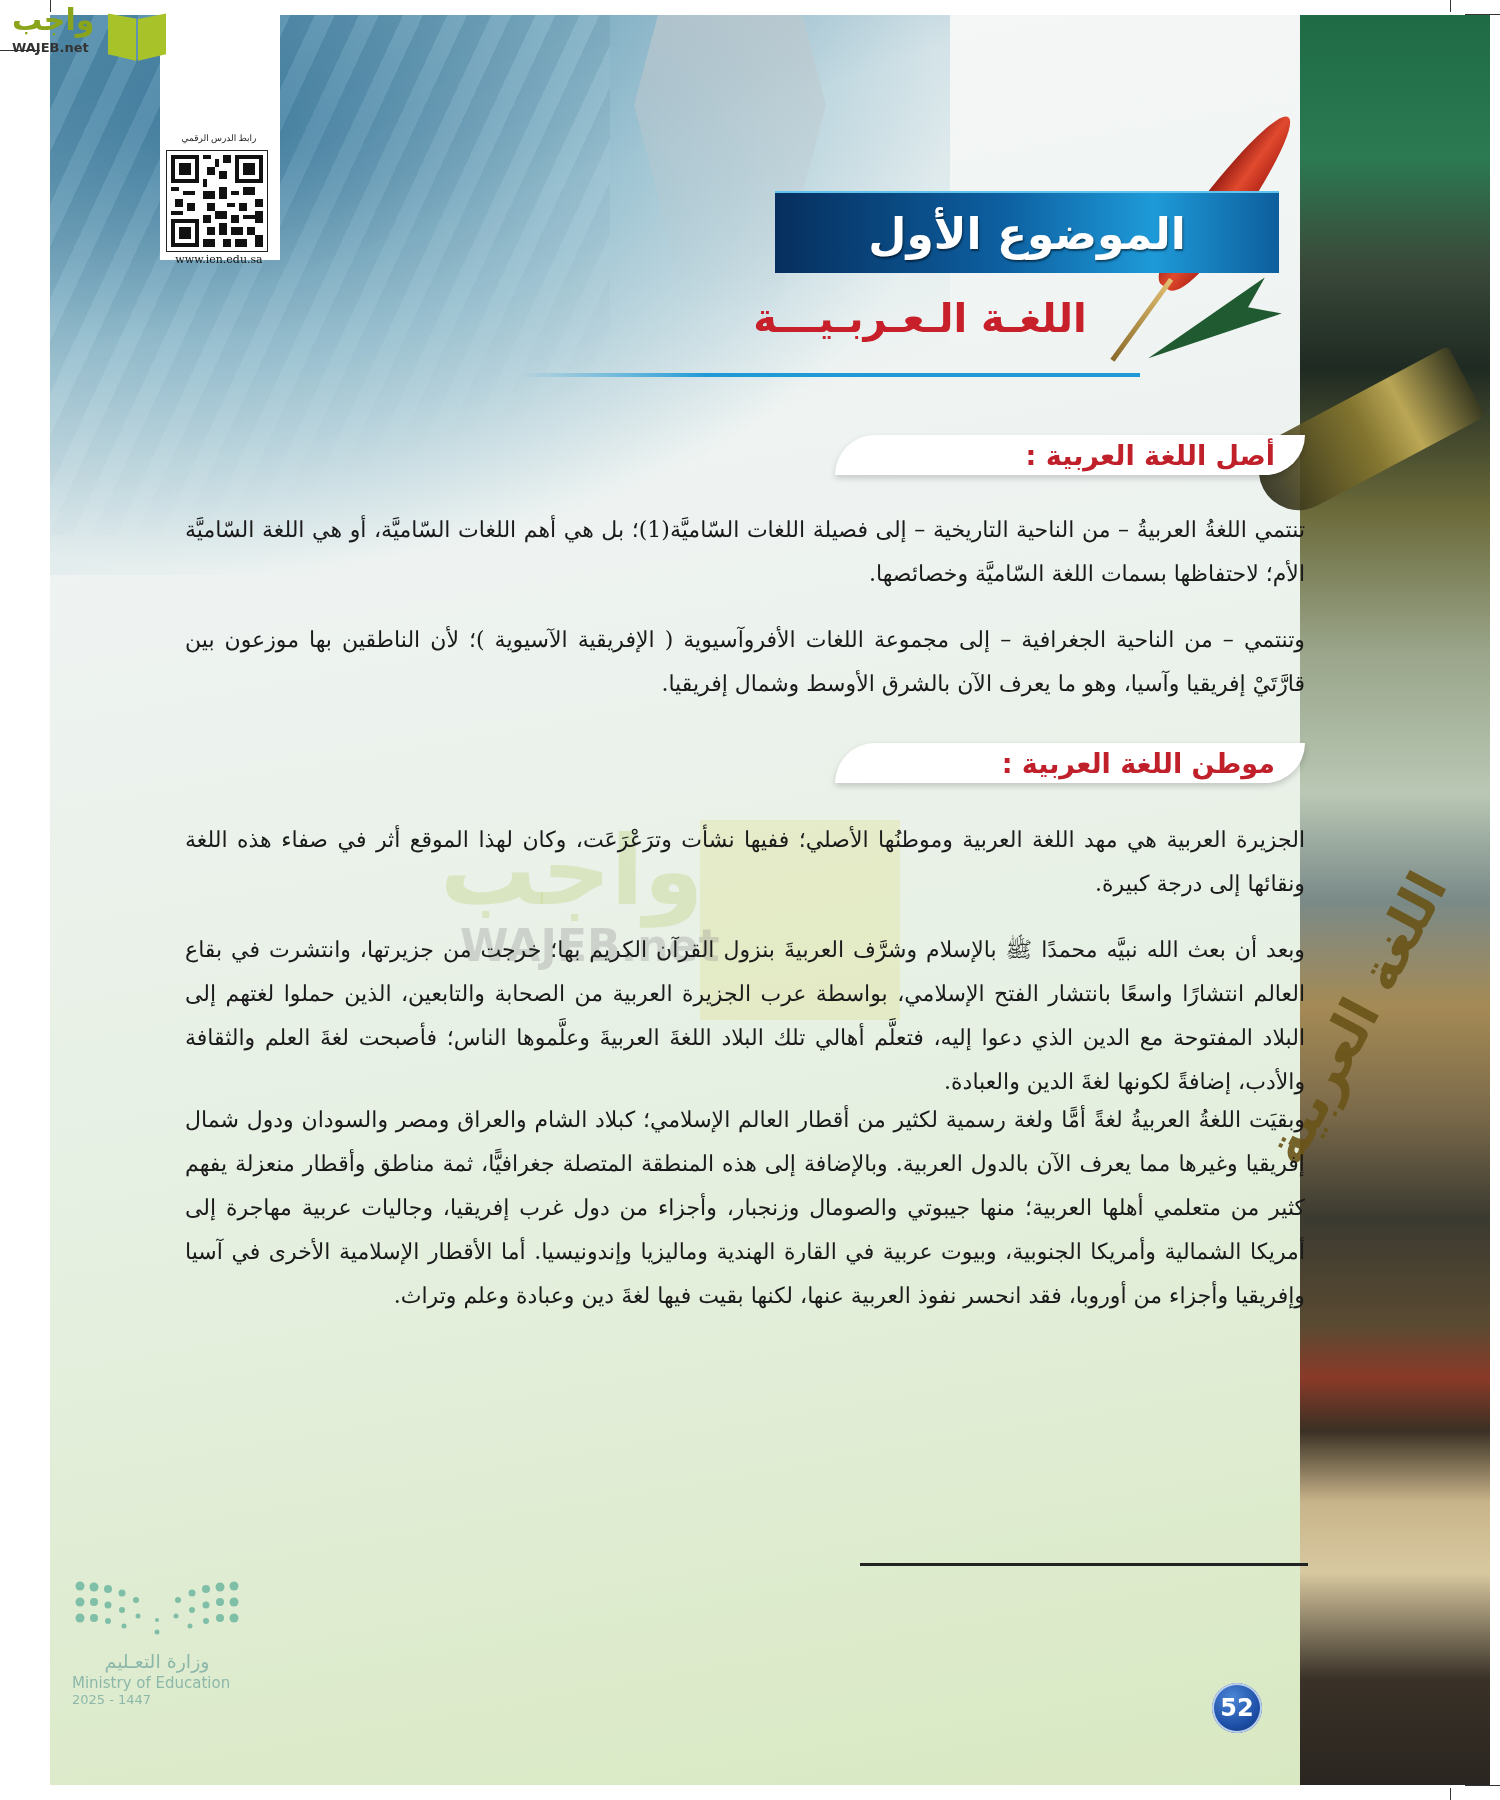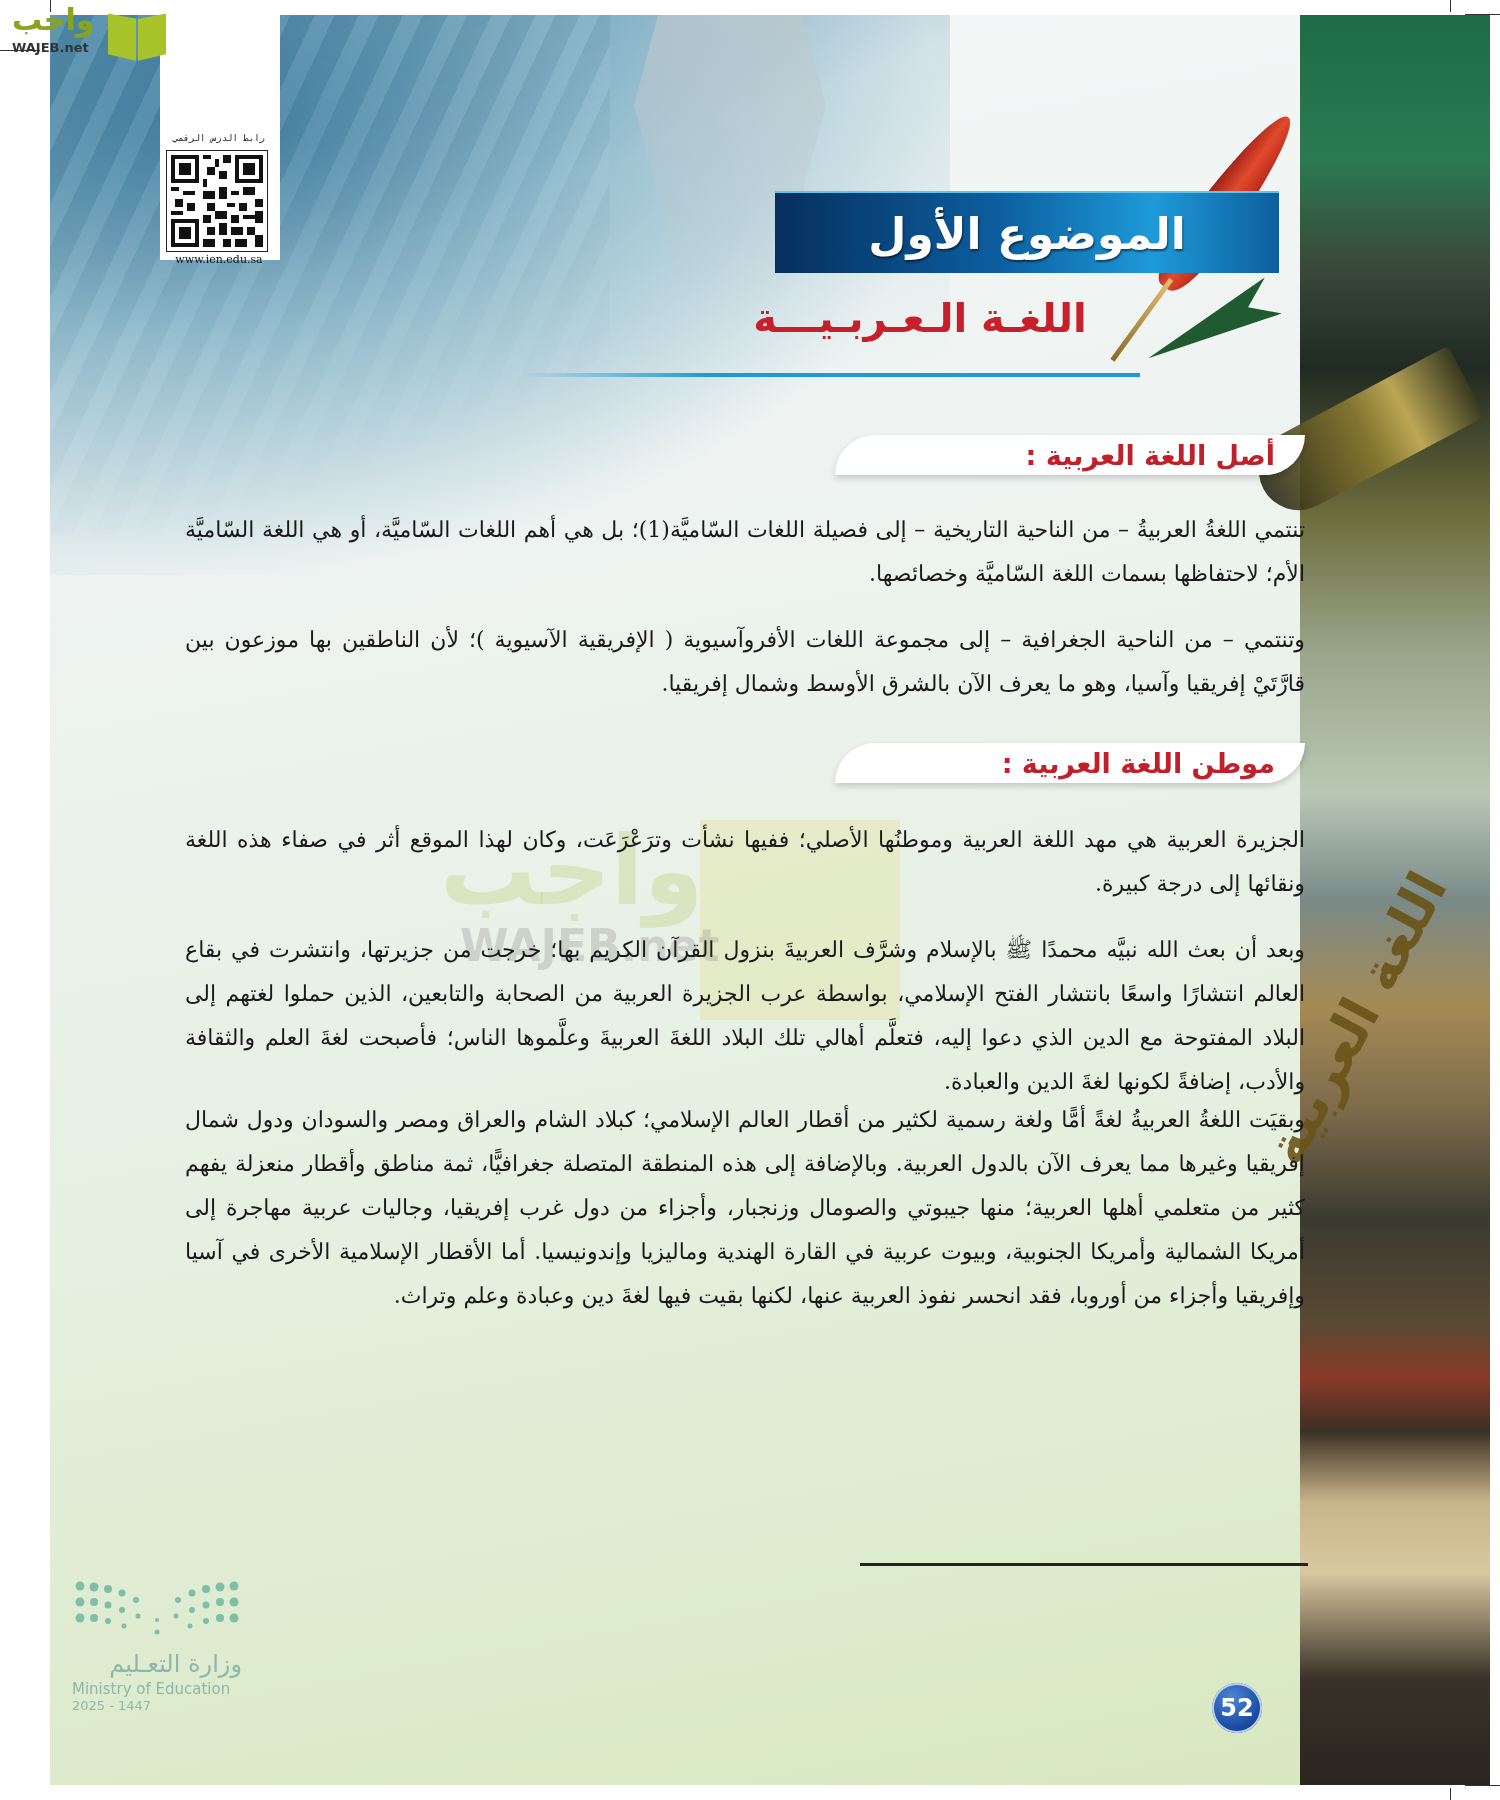--- a/index.html
+++ b/index.html
@@ -71,21 +71,21 @@
     clip-path: polygon(0 60%, 100% 0, 80% 50%, 100% 100%);
   }
 
   
   .qr-card {
     position: absolute; left: 110px; top: 0; width: 120px; height: 245px;
     background: #fff;
   }
   .qr-label {
     position: absolute; left: 0; top: 118px; width: 118px; text-align: center;
-    font-family: Liberation Mono, monospace; font-size: 9px; color: #222; direction: rtl;
+    font-family: Liberation Serif, serif; font-size: 9px; color: #222; direction: rtl;
   }
   .qr-code {
     position: absolute; left: 6px; top: 135px; width: 100px; height: 100px;
     border: 1px solid #222; background: #fff;
   }
   .qr-url {
     position: absolute; left: 0; top: 238px; width: 118px; text-align: center;
     font-family: "DejaVu Serif", serif; font-size: 11px; color: #111;
   }
   
@@ -172,22 +172,22 @@
   }
   .footnote {
     position: absolute; left: 500px; top: 1573px; width: 758px; direction: rtl; text-align: right;
     font-family: "DejaVu Serif", serif; font-size: 16px; color: #1a1a1a;
   }
 
   
   .moe { position: absolute; left: 22px; top: 1565px; width: 170px; }
   .moe-dots { width: 170px; height: 60px; display: block; }
   .moe-ar {
-    font-family: "DejaVu Sans", sans-serif; font-size: 24px; color: #8cb8aa; direction: rtl;
-    text-align: right; margin-top: 10px;
+    font-family: "DejaVu Sans", sans-serif; font-size: 19px; color: #8cb8aa; direction: rtl;
+    text-align: center; margin-top: 10px;
   }
   .moe-en {
     font-family: "DejaVu Sans", sans-serif; font-size: 15px; color: #8cb8aa; margin-top: 2px;
   }
   .moe-year {
     font-family: "DejaVu Sans", sans-serif; font-size: 13px; color: #8cb8aa;
   }
 
   
   .page-num {

